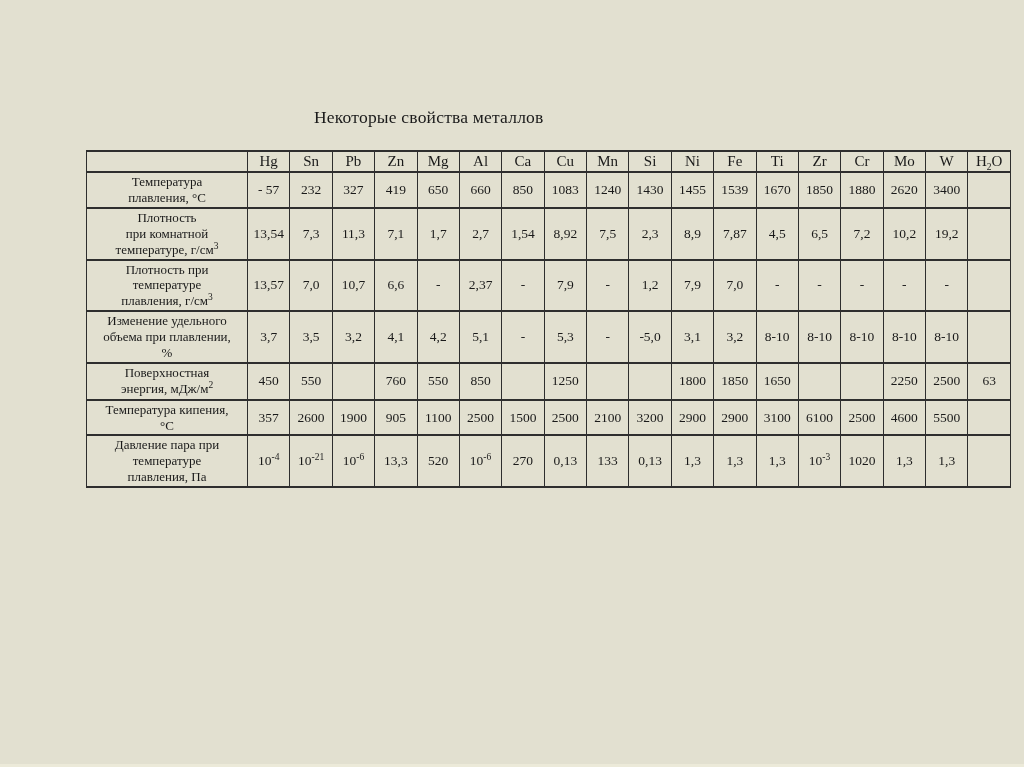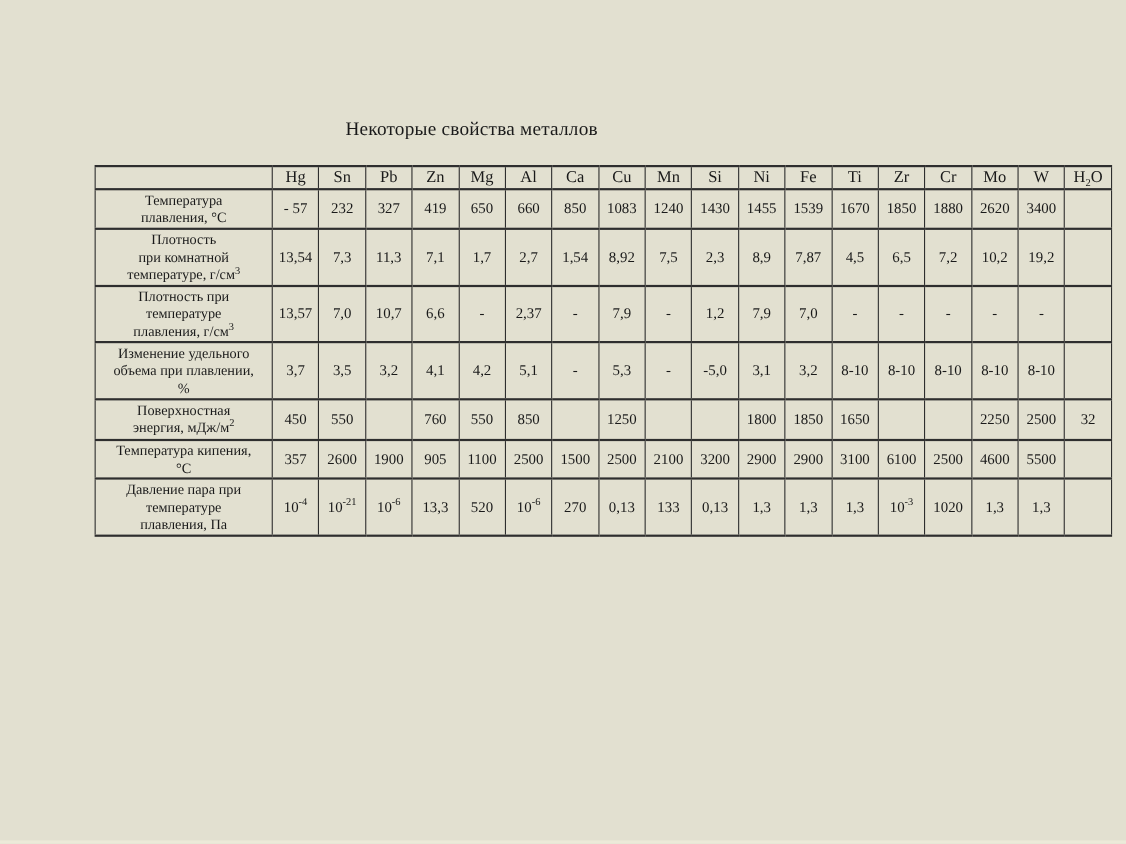--- a/index.html
+++ b/index.html
@@ -194,21 +194,21 @@
         <td>1250</td>
         <td></td>
         <td></td>
         <td>1800</td>
         <td>1850</td>
         <td>1650</td>
         <td></td>
         <td></td>
         <td>2250</td>
         <td>2500</td>
-        <td>32</td>
+        <td>63</td>
       </tr>
       <tr>
         <th class="rowlabel">Температура кипения,
 °С</th>
         <td>357</td>
         <td>2600</td>
         <td>1900</td>
         <td>905</td>
         <td>1100</td>
         <td>2500</td>

